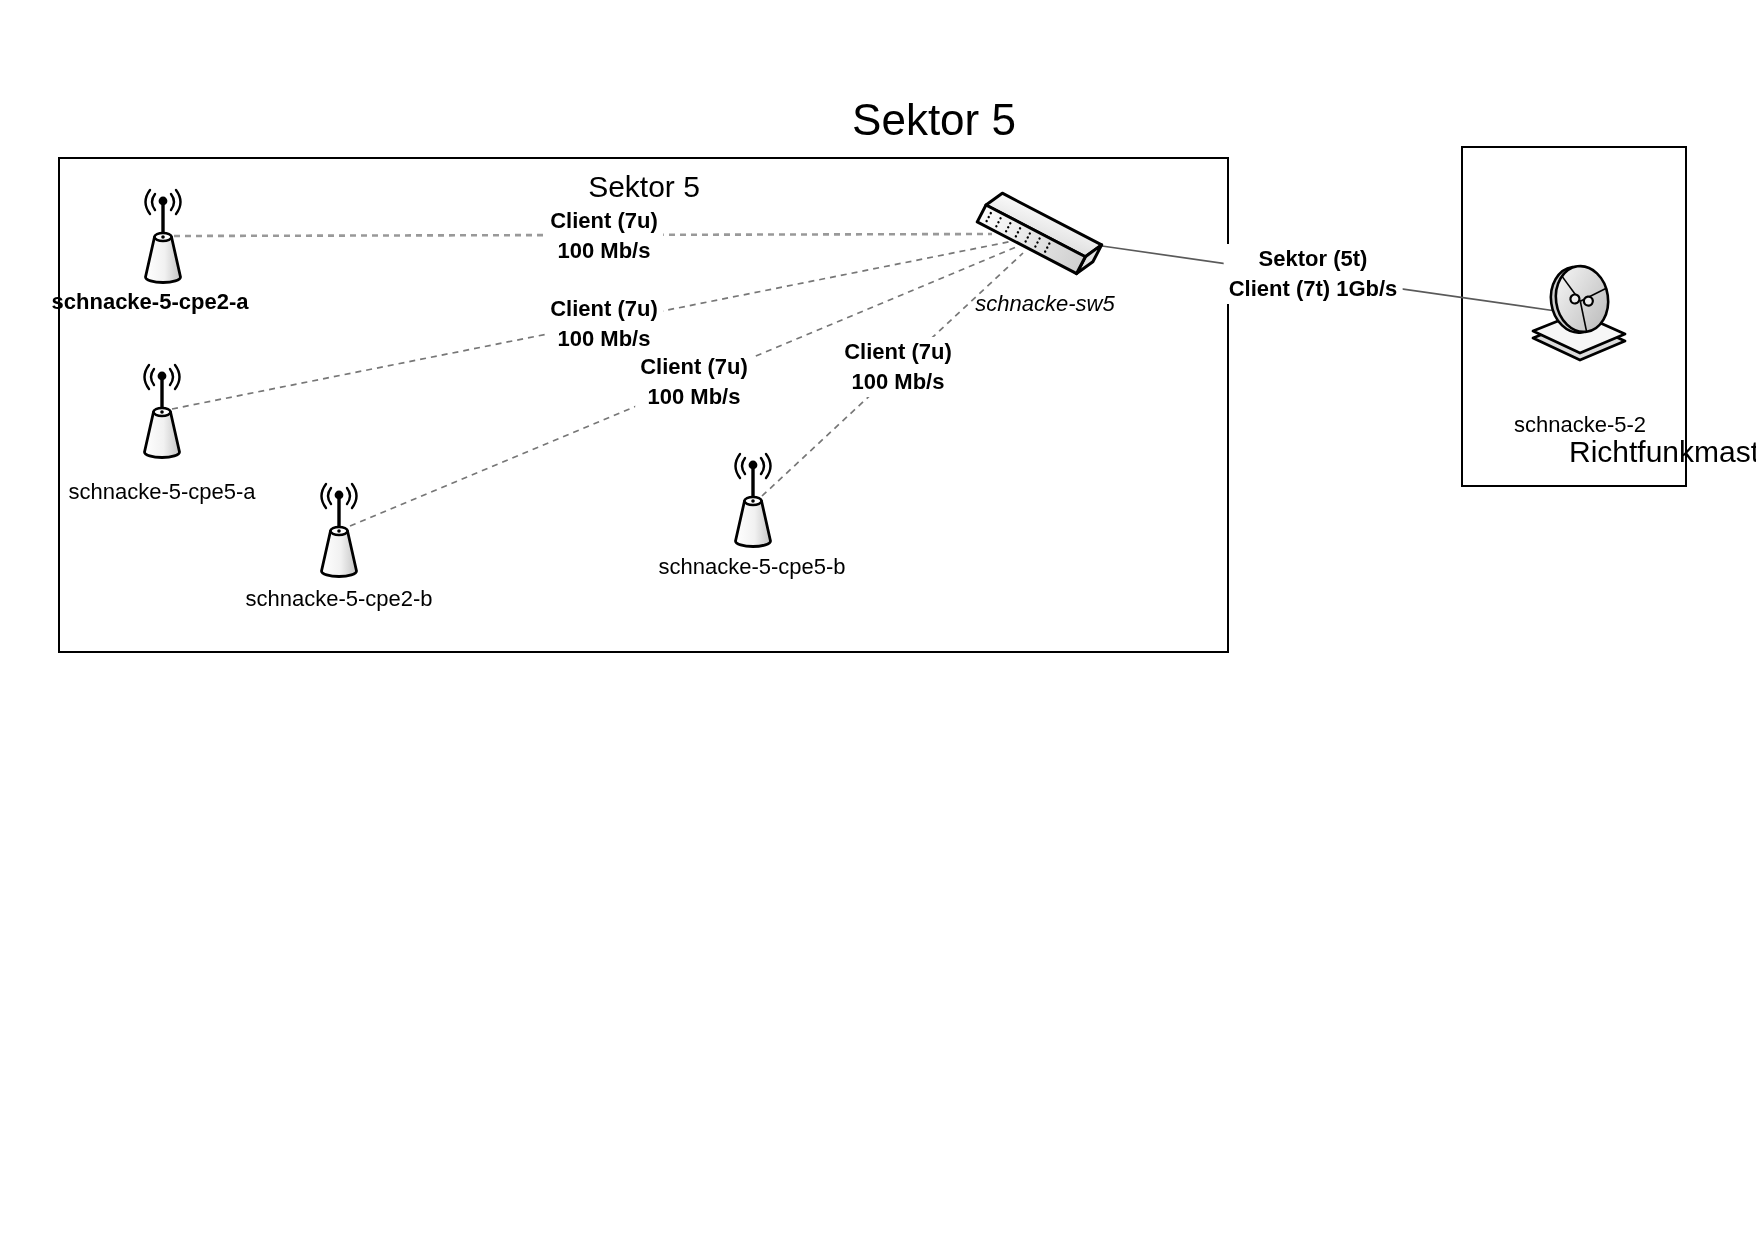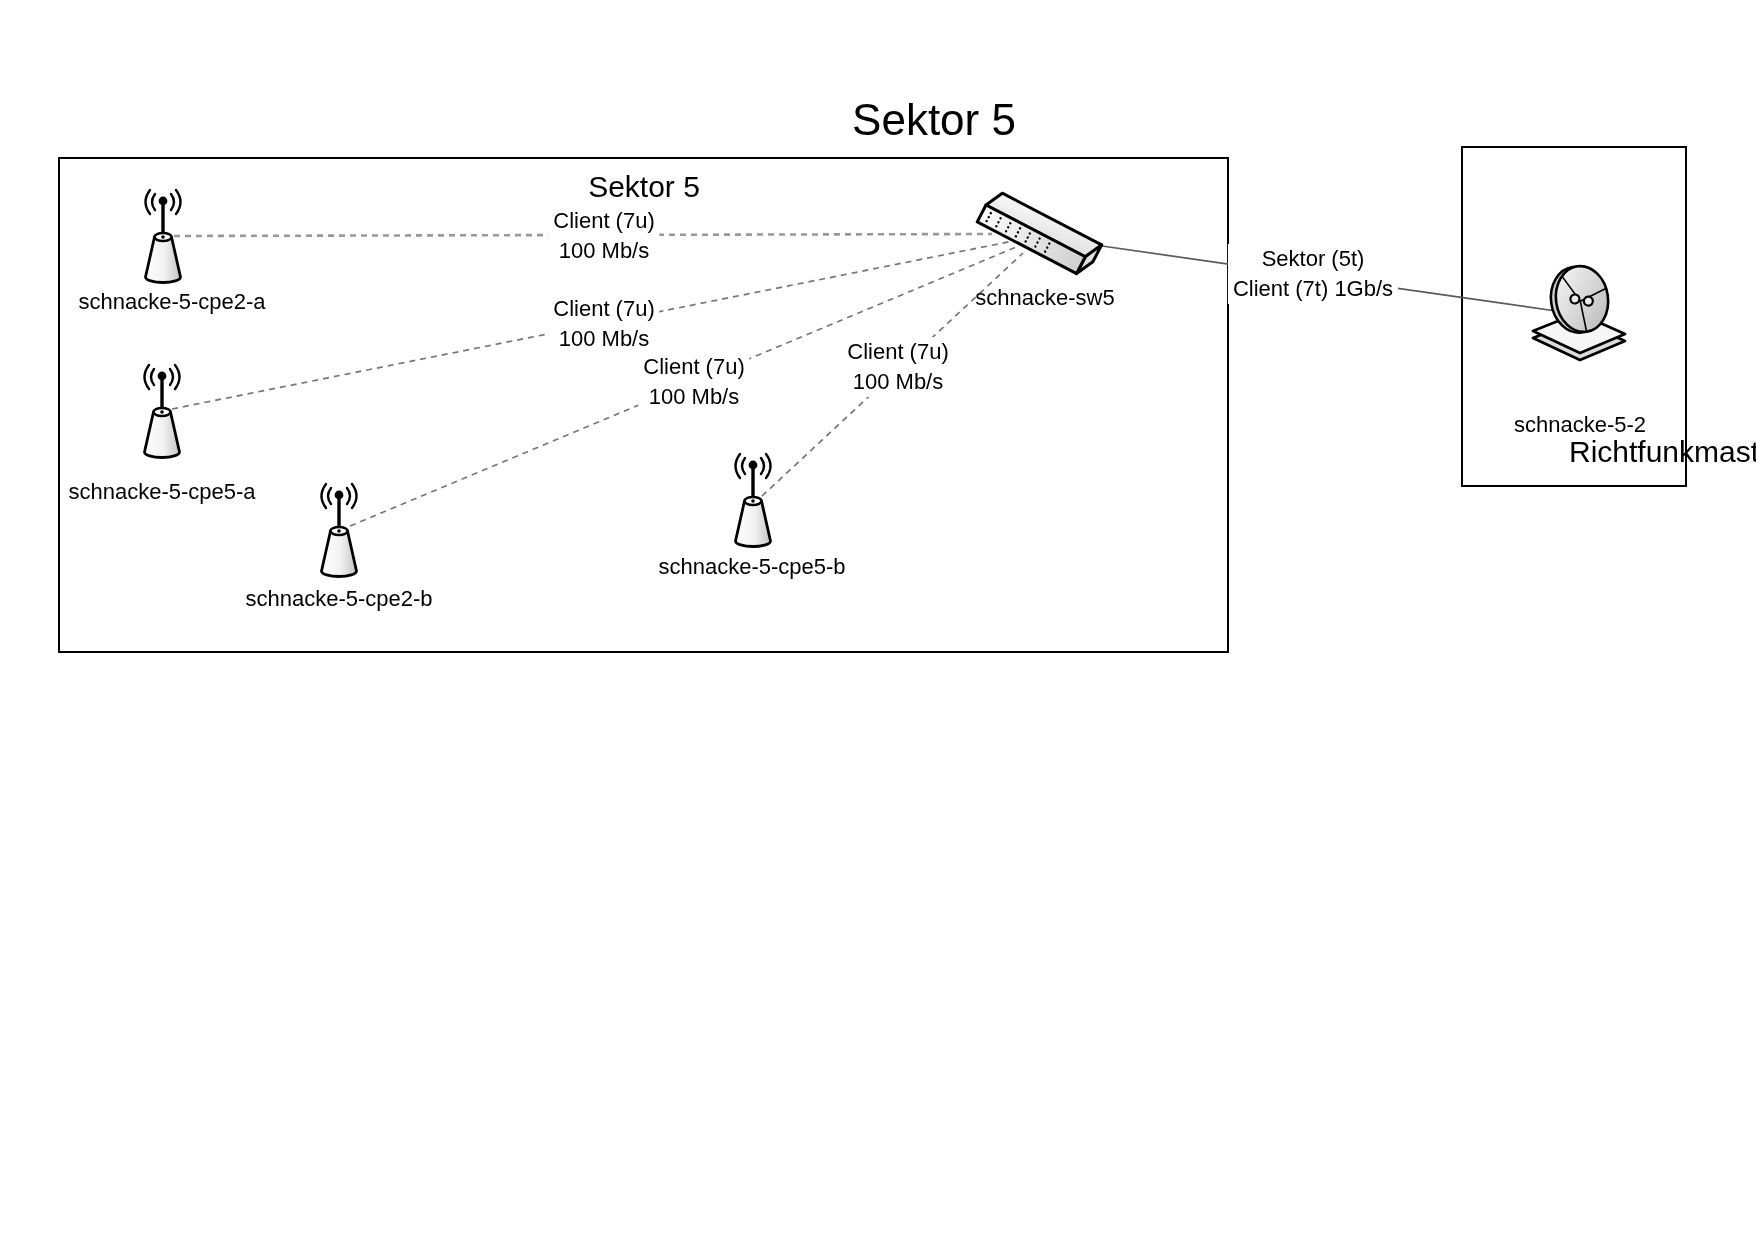--- a/index.html
+++ b/index.html
@@ -7,21 +7,21 @@
     width:1756px;height:1242px;position:relative;background:#ffffff;
     font-family:"Liberation Sans", sans-serif;color:#000;overflow:hidden;
     -webkit-font-smoothing:antialiased;
   }
   .box{position:absolute;border:2px solid #000;background:transparent;z-index:1;}
   #diagram-svg{position:absolute;left:0;top:0;z-index:2;}
   .lbl{position:absolute;transform:translateX(-50%);white-space:nowrap;
        font-size:22px;line-height:26px;text-align:right;z-index:3;}
   .link-lbl{position:absolute;transform:translateX(-50%);white-space:nowrap;
        font-size:22px;line-height:30px;text-align:center;background:#ffffff;
-       padding:0 5px;z-index:3;}
+       padding:0 5px;z-index:3;font-weight:bold;}
   .section-lbl{font-size:30px;line-height:34px;}
   .page-title{font-size:44px;line-height:50px;}
 </style>
 </head>
 <body>
 
 <div class="lbl page-title" style="left:934px;top:95px;">Sektor 5</div>
 
 <div class="box" style="left:58px;top:157px;width:1167px;height:492px;"></div>
 
@@ -113,25 +113,25 @@
       <line x1="-2" y1="2" x2="25" y2="-7" stroke="#000" stroke-width="1.6"></line>
       <line x1="-2" y1="2" x2="0" y2="33" stroke="#000" stroke-width="1.6"></line>
       <circle cx="-7" cy="-1" r="4.5" fill="#ececec" stroke="#000" stroke-width="2.2"></circle>
       <circle cx="6" cy="3" r="4.5" fill="#ececec" stroke="#000" stroke-width="2.2"></circle>
     </g>
   </g>
 </svg>
 
 <div class="lbl section-lbl" style="left:644px;top:170px;">Sektor 5</div>
 
-<div class="lbl" style="left:172px;top:289px;">schnacke-5-cpe2-a</div>
+<div class="lbl" style="left:150px;top:289px;font-weight:bold;">schnacke-5-cpe2-a</div>
 <div class="lbl" style="left:162px;top:466px;margin-top:13px;">schnacke-5-cpe5-a</div>
 <div class="lbl" style="left:339px;top:586px;">schnacke-5-cpe2-b</div>
 <div class="lbl" style="left:752px;top:554px;">schnacke-5-cpe5-b</div>
-<div class="lbl" style="left:1045px;top:285px;">schnacke-sw5</div>
+<div class="lbl" style="left:1045px;top:291px;font-style:italic;">schnacke-sw5</div>
 <div class="lbl" style="left:1580px;top:368px;margin-top:44px;">schnacke-5-2</div>
 
 <div class="lbl section-lbl" style="left:1664px;top:435px;">Richtfunkmast</div>
 
 <div class="link-lbl" style="left:604px;top:206px;">
   <div>Client (7u)</div>
   <div>100 Mb/s</div>
 </div>
 <div class="link-lbl" style="left:604px;top:294px;">
   <div>Client (7u)</div>

